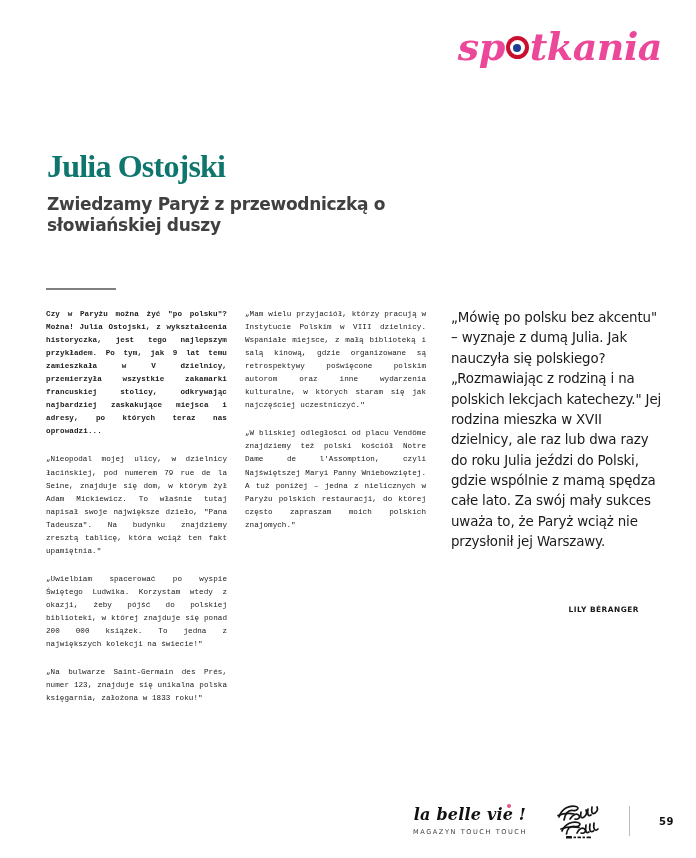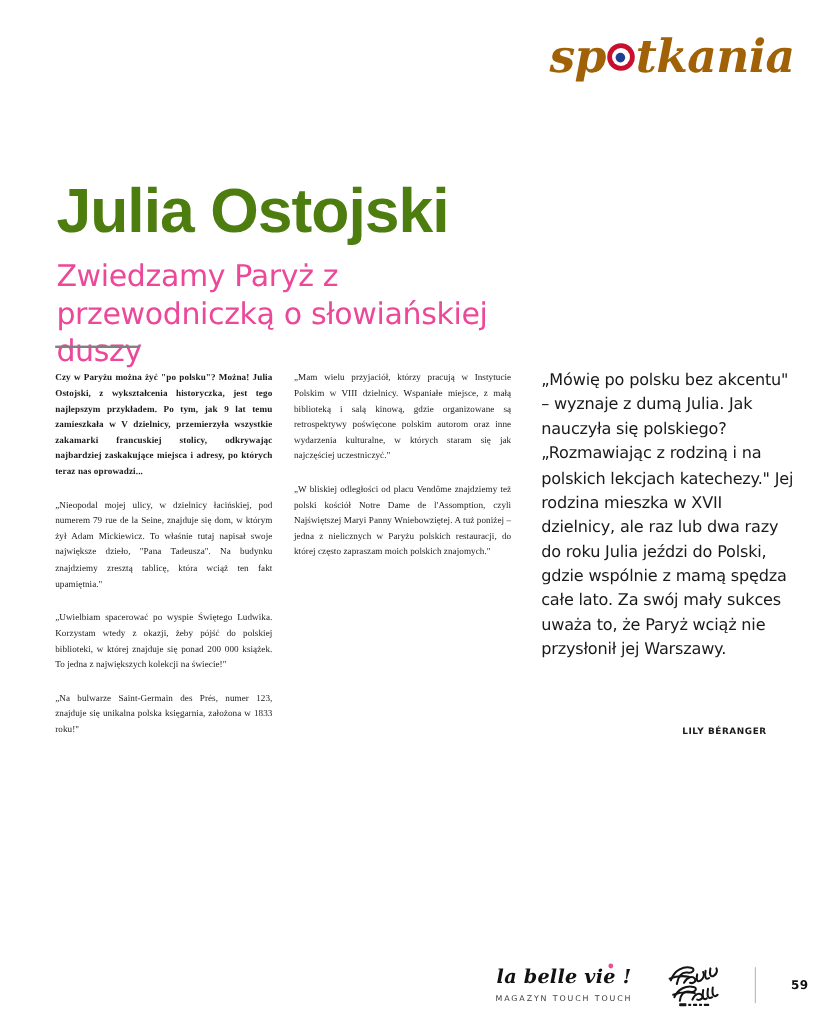--- a/index.html
+++ b/index.html
@@ -25,21 +25,21 @@
     display: flex;
     align-items: center;
     justify-content: flex-end;
   }
   .logo-word {
     font-family: "DejaVu Serif", serif;
     font-style: italic;
     font-weight: 700;
     font-size: 38px;
     letter-spacing: -0.5px;
-    color: #a16207;
+    color: #ec4899;
     line-height: 1;
     display: flex;
     align-items: baseline;
   }
   .roundel {
     display: inline-block;
     width: 23px;
     height: 23px;
     border-radius: 50%;
     background: #c8102e;
@@ -72,35 +72,35 @@
   }
 
   
   .headline-block {
     position: absolute;
     left: 47px;
     top: 150px;
     width: 600px;
   }
   .headline {
-    font-family: Liberation Sans, sans-serif;
-    font-weight: 700;
-    font-size: 52px;
+    font-family: Liberation Serif, serif;
+    font-weight: 700;
+    font-size: 32px;
     line-height: 1.0;
     letter-spacing: -0.8px;
-    color: #4d7c0f;
+    color: #0f766e;
     margin: 0;
   }
   .subheadline {
     font-family: "DejaVu Sans", sans-serif;
-    font-weight: 400;
-    font-size: 25px;
+    font-weight: 700;
+    font-size: 17px;
     line-height: 1.26;
     letter-spacing: -0.3px;
-    color: #ec4899;
+    color: #404040;
     margin: 12px 0 0 0;
     max-width: 420px;
   }
 
   
   .rule {
     position: absolute;
     left: 46px;
     top: 288px;
     width: 70px;
@@ -117,21 +117,21 @@
     display: flex;
     gap: 18px;
   }
   .col {
     width: 181px;
     flex: 0 0 auto;
   }
   .col p {
     margin: 0 0 15px 0;
     text-align: justify;
-    font-family: Liberation Serif, serif;
+    font-family: Liberation Mono, monospace;
     font-size: 7.6px;
     line-height: 1.72;
     letter-spacing: 0.05px;
     color: #1a1a1a;
   }
   .col p.lead {
     font-weight: 700;
     letter-spacing: 0.1px;
   }
 

